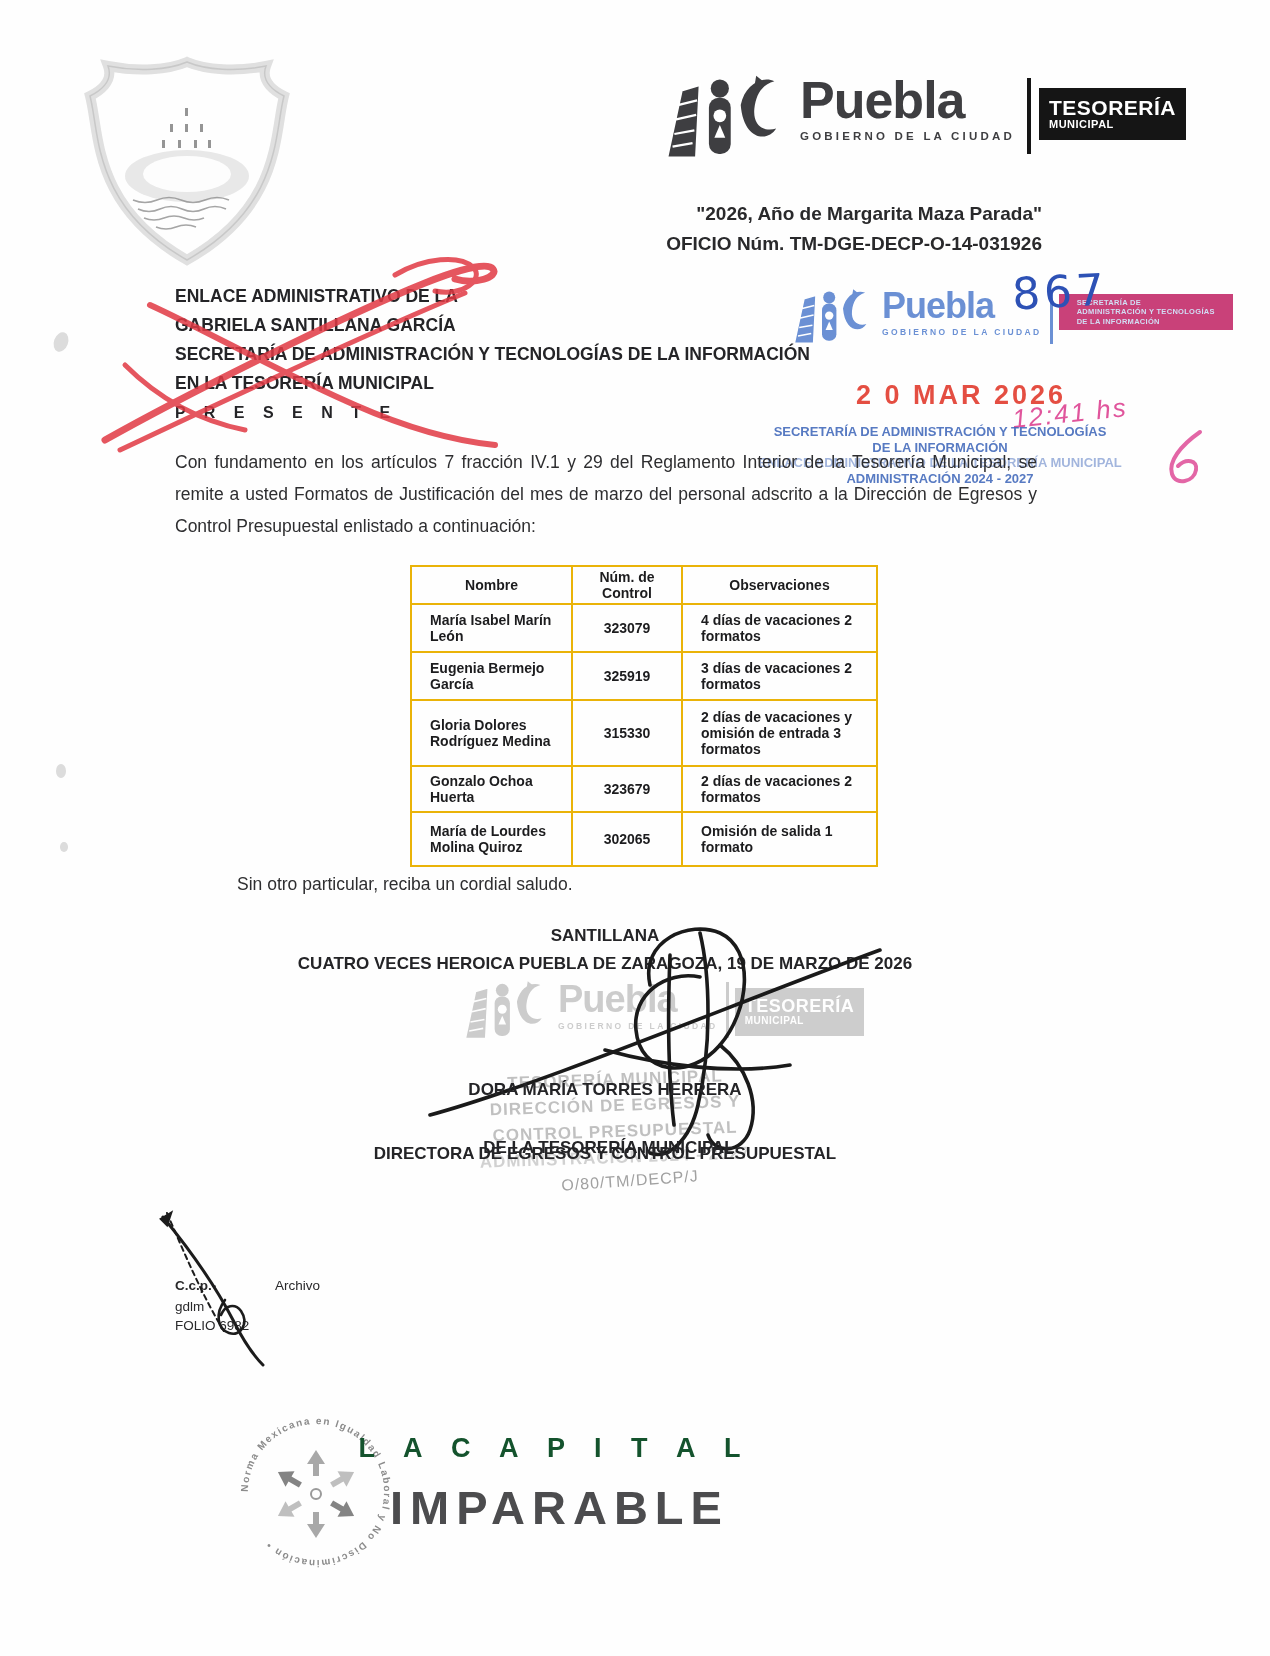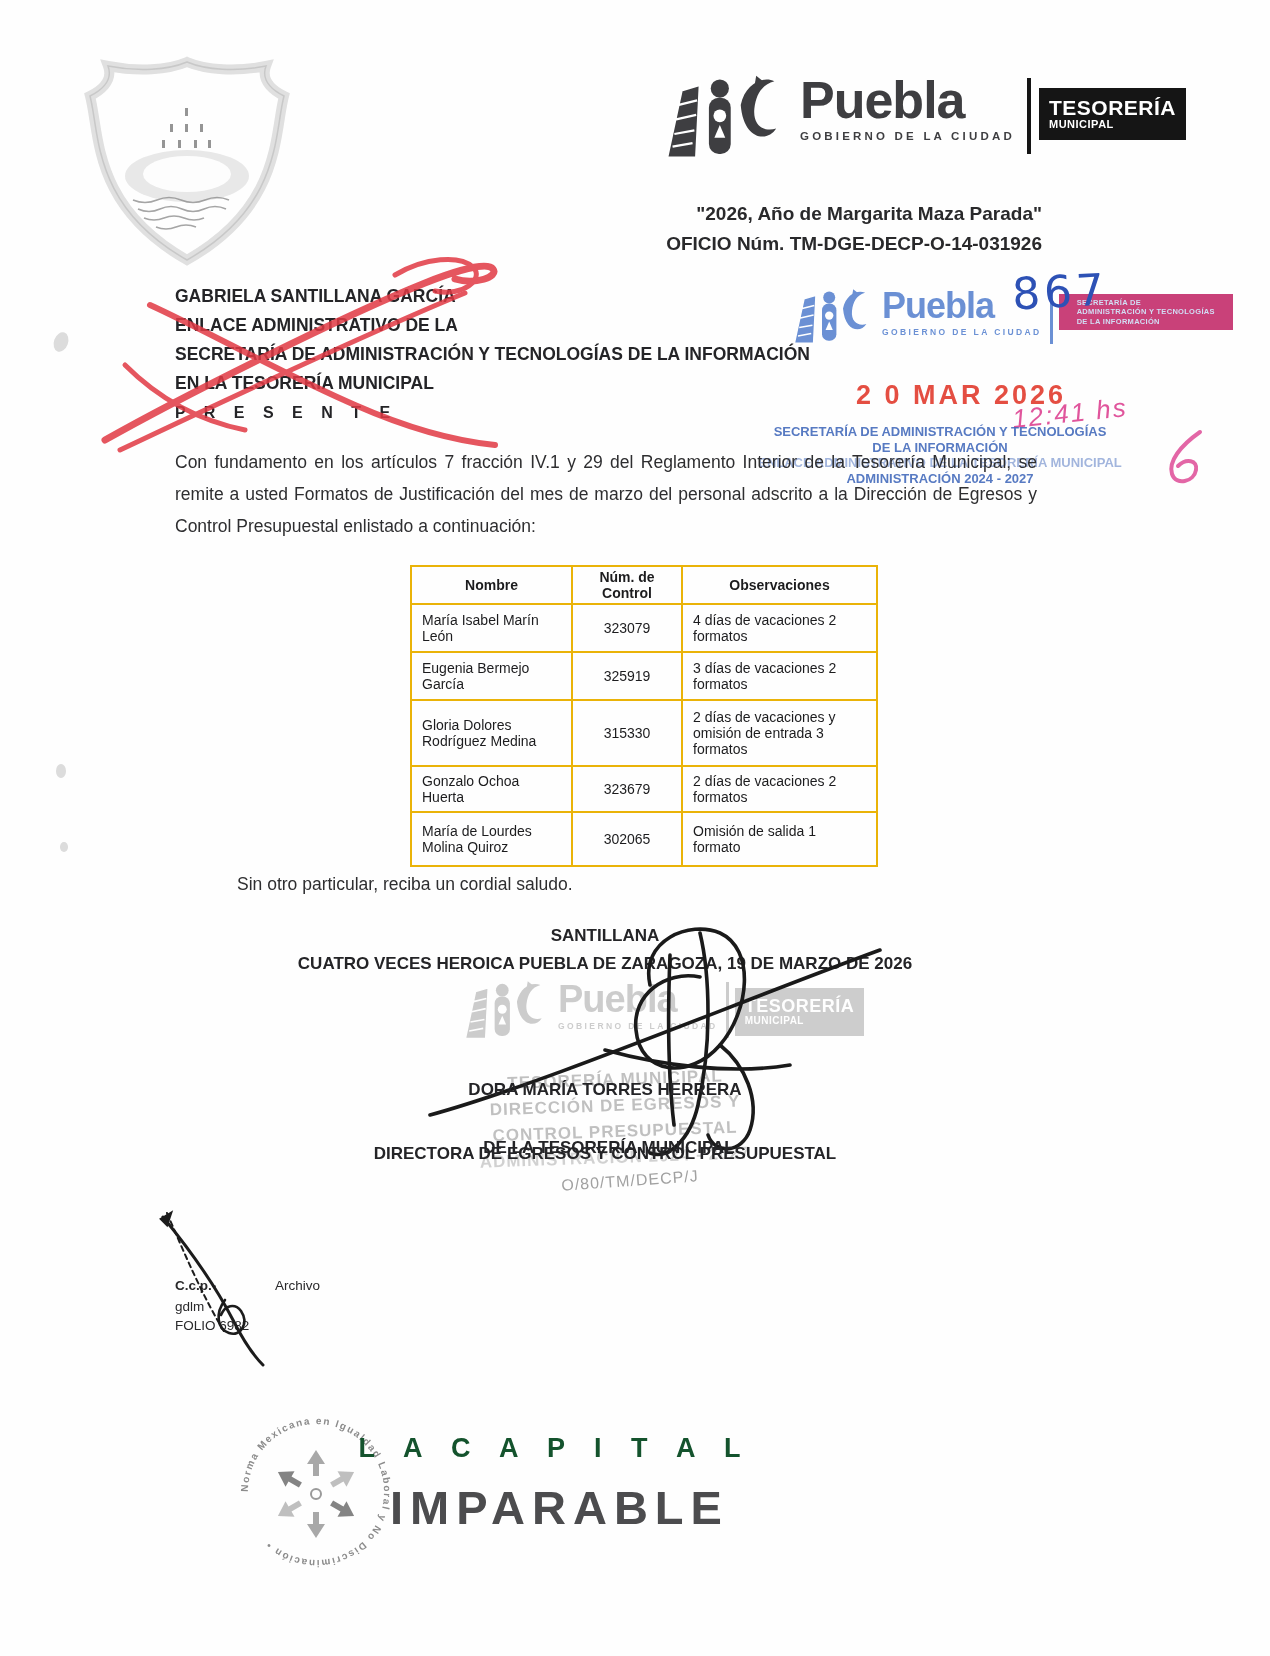--- a/index.html
+++ b/index.html
@@ -28,21 +28,21 @@
   .datestamp{color:#e23c2e;font-weight:800;font-size:27px;letter-spacing:3px;opacity:.9;white-space:nowrap;}
   .timehand{color:#e0559c;font-size:26px;font-style:italic;transform:rotate(-6deg);letter-spacing:2px;white-space:nowrap;}
   .deptstamp{color:#3a63b8;font-weight:700;text-align:center;line-height:15.5px;font-size:13px;opacity:.85;white-space:nowrap;}
   .deptstamp .faint{opacity:.55;}
   
   .bodytext{font-size:17.5px;line-height:32px;text-align:justify;color:#2e2e30;}
   
   table.doc{border-collapse:collapse;table-layout:fixed;}
   table.doc td,table.doc th{border:2px solid #eab308;font-size:14px;color:#1c1c1e;vertical-align:middle;}
   table.doc th{font-weight:bold;text-align:center;padding:2px 4px;}
-  table.doc td{font-weight:400;padding:2px 10px;}
+  table.doc td{font-weight:700;padding:2px 18px;}
   td.num{text-align:center;font-weight:700;}
   
   .center{text-align:center;}
   .sigline{font-weight:bold;font-size:17px;color:#242427;white-space:nowrap;}
   .greystamp{opacity:.5;filter:grayscale(1);}
   .greystamptext{color:#8f8f8f;font-weight:700;font-size:17px;letter-spacing:1px;opacity:.55;white-space:nowrap;transform:rotate(-2deg);}
   .refcode{color:#8a8a8a;font-size:16px;letter-spacing:1px;transform:rotate(-4deg);opacity:.8;}
   
   .ccp{font-size:13.5px;color:#29292b;}
   
@@ -107,22 +107,22 @@
         <div class="t1">TESORERÍA</div>
         <div class="t2">MUNICIPAL</div>
       </div>
     </div>
   </div>
 
   <div class="abs hdrline" style="left:622px;top:203px;">"2026, Año de Margarita Maza Parada"</div>
   <div class="abs hdrline" style="left:622px;top:233px;">OFICIO Núm. TM-DGE-DECP-O-14-031926</div>
 
   <div class="abs rcpt" style="left:175px;top:282px;">
+    <div>ENLACE ADMINISTRATIVO DE LA</div>
     <div>GABRIELA SANTILLANA GARCÍA</div>
-    <div>ENLACE ADMINISTRATIVO DE LA</div>
     <div>SECRETARÍA DE ADMINISTRACIÓN Y TECNOLOGÍAS DE LA INFORMACIÓN</div>
     <div>EN LA TESORERÍA MUNICIPAL</div>
     <div class="present">P R E S E N T E</div>
   </div>
 
   <svg class="abs" style="left:95px;top:245px;" width="460" height="210" viewBox="0 0 460 210">
     <g stroke="#e13944" fill="none" stroke-linecap="round" opacity=".85">
       <path d="M10,195 C90,150 250,70 330,38 C360,26 392,16 398,24 C404,32 380,40 360,34" stroke-width="7"></path>
       <path d="M25,205 C120,160 280,85 370,48" stroke-width="5"></path>
       <path d="M30,120 C60,150 100,175 150,185" stroke-width="5"></path>

